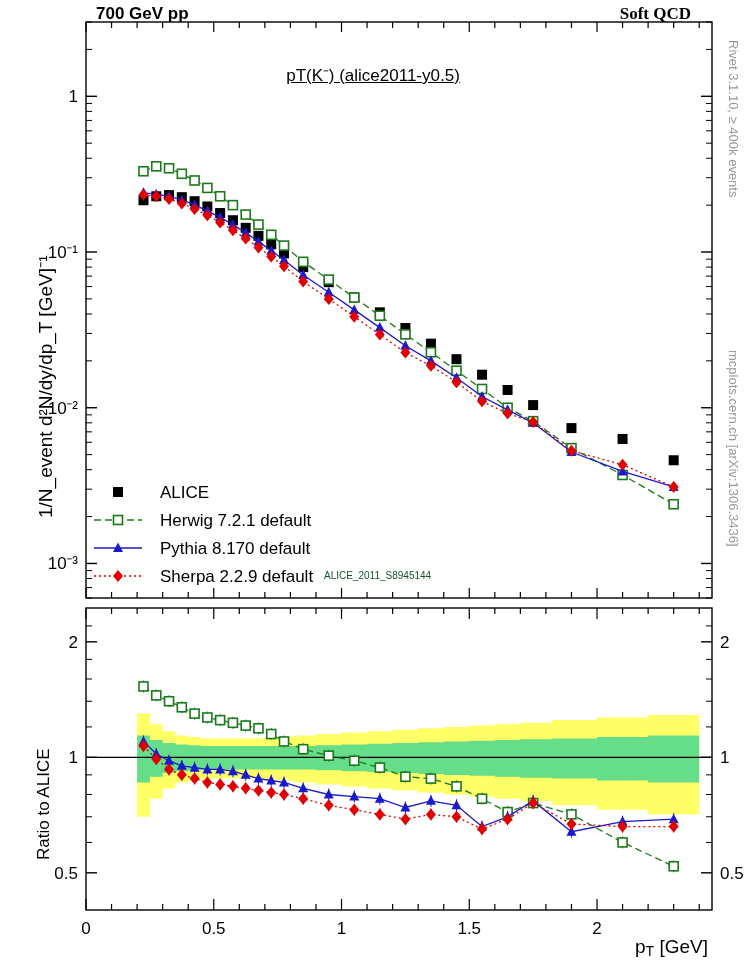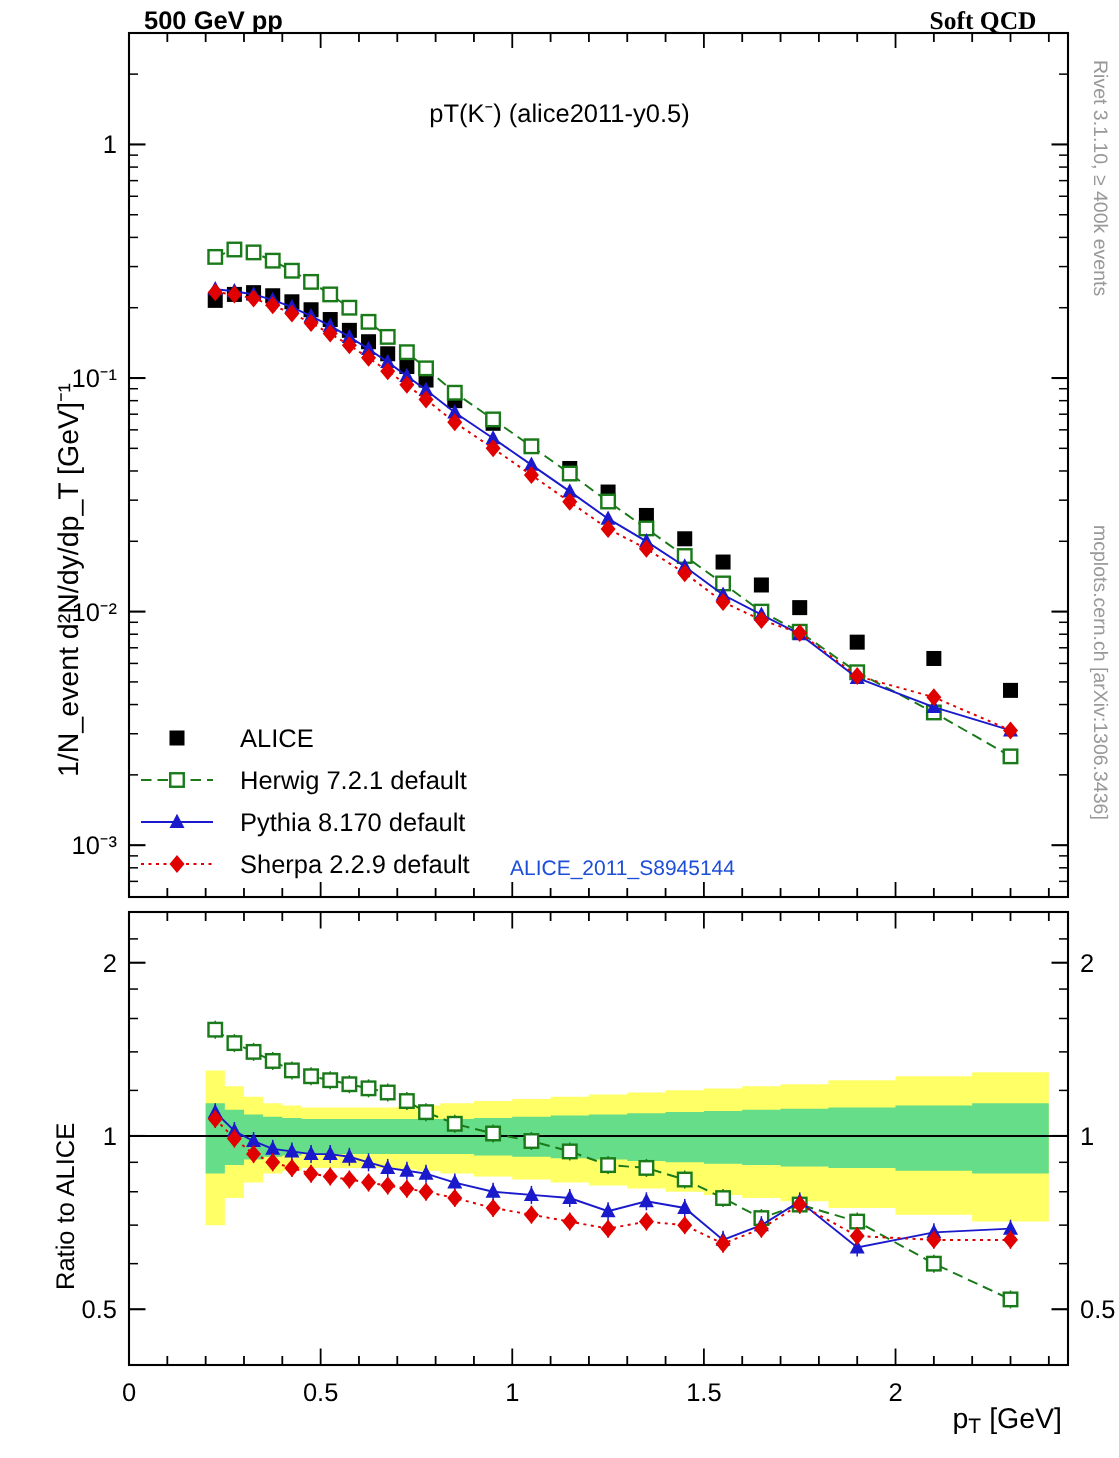--- a/index.html
+++ b/index.html
@@ -10,21 +10,21 @@
   .hdr{font-size:17px;font-weight:bold;}
   .rotlabel{transform-origin:0 0;}
   .gray{color:#999;}
   svg{display:block;}
 </style>
 </head>
 <body>
 
 <div id="root">
 
-  <div class="abs txt hdr" style="left:96px;top:4px;">500 GeV pp</div>
+  <div class="abs txt hdr" style="left:96px;top:4px;">700 GeV pp</div>
   <div class="abs txt hdr" style="right:55px;top:4px;font-family:Liberation Serif, serif;">Soft QCD</div>
 
   <div class="abs" style="left:726px;top:40px;width:20px;height:300px;">
     <div class="txt gray rotlabel" style="position:absolute;left:15px;top:0;transform:rotate(90deg);font-size:13px;">Rivet 3.1.10,  ≥ 400k events</div>
   </div>
   <div class="abs" style="left:726px;top:350px;width:20px;height:300px;">
     <div class="txt gray rotlabel" style="position:absolute;left:15px;top:0;transform:rotate(90deg);font-size:13px;">mcplots.cern.ch [arXiv:1306.3436]</div>
   </div>
 
   <svg class="abs" id="mainsvg" style="left:0;top:0;" width="746" height="640">
@@ -264,23 +264,23 @@
       <text x="160" y="554" font-size="17" font-family="Liberation Sans, sans-serif" fill="#000">Pythia 8.170 default</text>
       <line x1="94" y1="576" x2="142" y2="576" stroke="#e00000" stroke-width="1.3" stroke-dasharray="2,3"></line>
       <polygon points="118,570 123,576 118,582 113,576" fill="#e00000"></polygon>
       <text x="160" y="582" font-size="17" font-family="Liberation Sans, sans-serif" fill="#000">Sherpa 2.2.9 default</text>
     </svg>
 
   <div class="abs" style="left:10px;top:40px;width:26px;height:480px;">
     <div class="rotlabel txt" style="position:absolute;left:22px;top:478px;transform:rotate(-90deg);font-size:19px;">1/N_event  d²N/dy/dp_T [GeV]⁻¹</div>
   </div>
 
-  <div class="abs txt" style="left:0;top:63px;width:746px;text-align:center;font-size:17px;">pT(K⁻) (alice2011-y0.5)</div>
-
-  <div class="abs txt" style="left:340px;top:570px;font-size:14px;color:#1d4ed8;">ALICE_2011_S8945144</div>
+  <div class="abs txt" style="left:0;top:63px;width:746px;text-align:center;font-size:17px;text-decoration:underline;">pT(K⁻) (alice2011-y0.5)</div>
+
+  <div class="abs txt" style="left:324px;top:570px;font-size:10px;color:#14532d;">ALICE_2011_S8945144</div>
 
   <svg class="abs" id="ratiosvg" style="left:0;top:600px;" width="746" height="372">
       <rect x="86" y="8" width="626" height="302" fill="#fff" stroke="#000" stroke-width="1.4"></rect>
       <polygon points="137.1,113.6 149.9,113.6 149.9,124.2 162.7,124.2 162.7,131.2 175.4,131.2 175.4,135.5 188.2,135.5 188.2,137.0 201.0,137.0 201.0,138.4 213.8,138.4 213.8,138.4 226.5,138.4 226.5,138.4 239.3,138.4 239.3,138.4 252.1,138.4 252.1,138.4 264.9,138.4 264.9,137.7 277.6,137.7 277.6,137.0 293.6,137.0 293.6,135.5 316.0,135.5 316.0,134.0 341.5,134.0 341.5,132.6 367.1,132.6 367.1,131.2 392.6,131.2 392.6,129.7 418.2,129.7 418.2,128.3 443.7,128.3 443.7,126.9 469.3,126.9 469.3,125.6 494.8,125.6 494.8,124.2 520.4,124.2 520.4,122.8 552.3,122.8 552.3,120.1 597.0,120.1 597.0,117.5 648.1,117.5 648.1,114.9 699.2,114.9 699.2,214.4 648.1,214.4 648.1,209.8 597.0,209.8 597.0,205.3 552.3,205.3 552.3,200.9 520.4,200.9 520.4,198.7 494.8,198.7 494.8,196.6 469.3,196.6 469.3,194.5 443.7,194.5 443.7,192.4 418.2,192.4 418.2,190.4 392.6,190.4 392.6,188.4 367.1,188.4 367.1,186.4 341.5,186.4 341.5,184.4 316.0,184.4 316.0,182.4 293.6,182.4 293.6,180.5 277.6,180.5 277.6,179.6 264.9,179.6 264.9,178.6 252.1,178.6 252.1,178.6 239.3,178.6 239.3,178.6 226.5,178.6 226.5,178.6 213.8,178.6 213.8,178.6 201.0,178.6 201.0,180.5 188.2,180.5 188.2,182.4 175.4,182.4 175.4,188.4 162.7,188.4 162.7,198.7 149.9,198.7 149.9,216.8 137.1,216.8" fill="#ffff66" stroke="none"></polygon>
       <polygon points="137.1,135.5 149.9,135.5 149.9,139.9 162.7,139.9 162.7,143.0 175.4,143.0 175.4,144.5 188.2,144.5 188.2,145.3 201.0,145.3 201.0,146.0 213.8,146.0 213.8,146.0 226.5,146.0 226.5,146.0 239.3,146.0 239.3,146.0 252.1,146.0 252.1,146.0 264.9,146.0 264.9,146.0 277.6,146.0 277.6,146.0 293.6,146.0 293.6,146.0 316.0,146.0 316.0,145.3 341.5,145.3 341.5,144.5 367.1,144.5 367.1,143.7 392.6,143.7 392.6,143.0 418.2,143.0 418.2,142.2 443.7,142.2 443.7,141.4 469.3,141.4 469.3,140.7 494.8,140.7 494.8,139.9 520.4,139.9 520.4,139.2 552.3,139.2 552.3,138.4 597.0,138.4 597.0,137.0 648.1,137.0 648.1,135.5 699.2,135.5 699.2,182.4 648.1,182.4 648.1,180.5 597.0,180.5 597.0,178.6 552.3,178.6 552.3,177.7 520.4,177.7 520.4,176.7 494.8,176.7 494.8,175.8 469.3,175.8 469.3,174.9 443.7,174.9 443.7,174.0 418.2,174.0 418.2,173.0 392.6,173.0 392.6,172.1 367.1,172.1 367.1,171.2 341.5,171.2 341.5,170.3 316.0,170.3 316.0,169.4 293.6,169.4 293.6,169.4 277.6,169.4 277.6,169.4 264.9,169.4 264.9,169.4 252.1,169.4 252.1,169.4 239.3,169.4 239.3,169.4 226.5,169.4 226.5,169.4 213.8,169.4 213.8,169.4 201.0,169.4 201.0,170.3 188.2,170.3 188.2,171.2 175.4,171.2 175.4,173.0 162.7,173.0 162.7,176.7 149.9,176.7 149.9,182.4 137.1,182.4" fill="#66dd88" stroke="none"></polygon>
       <line x1="86" y1="157.31679289214736" x2="712" y2="157.31679289214736" stroke="#000" stroke-width="1.3"></line>
       <line x1="86" y1="41.816405466867366" x2="97" y2="41.816405466867366" stroke="#000" stroke-width="1.4"></line>
       <line x1="712" y1="41.816405466867366" x2="701" y2="41.816405466867366" stroke="#000" stroke-width="1.4"></line>
       <text x="78" y="47.816405466867366" text-anchor="end" font-size="17" font-family="Liberation Sans, sans-serif">2</text>
       <text x="720" y="47.816405466867366" font-size="17" font-family="Liberation Sans, sans-serif">2</text>

